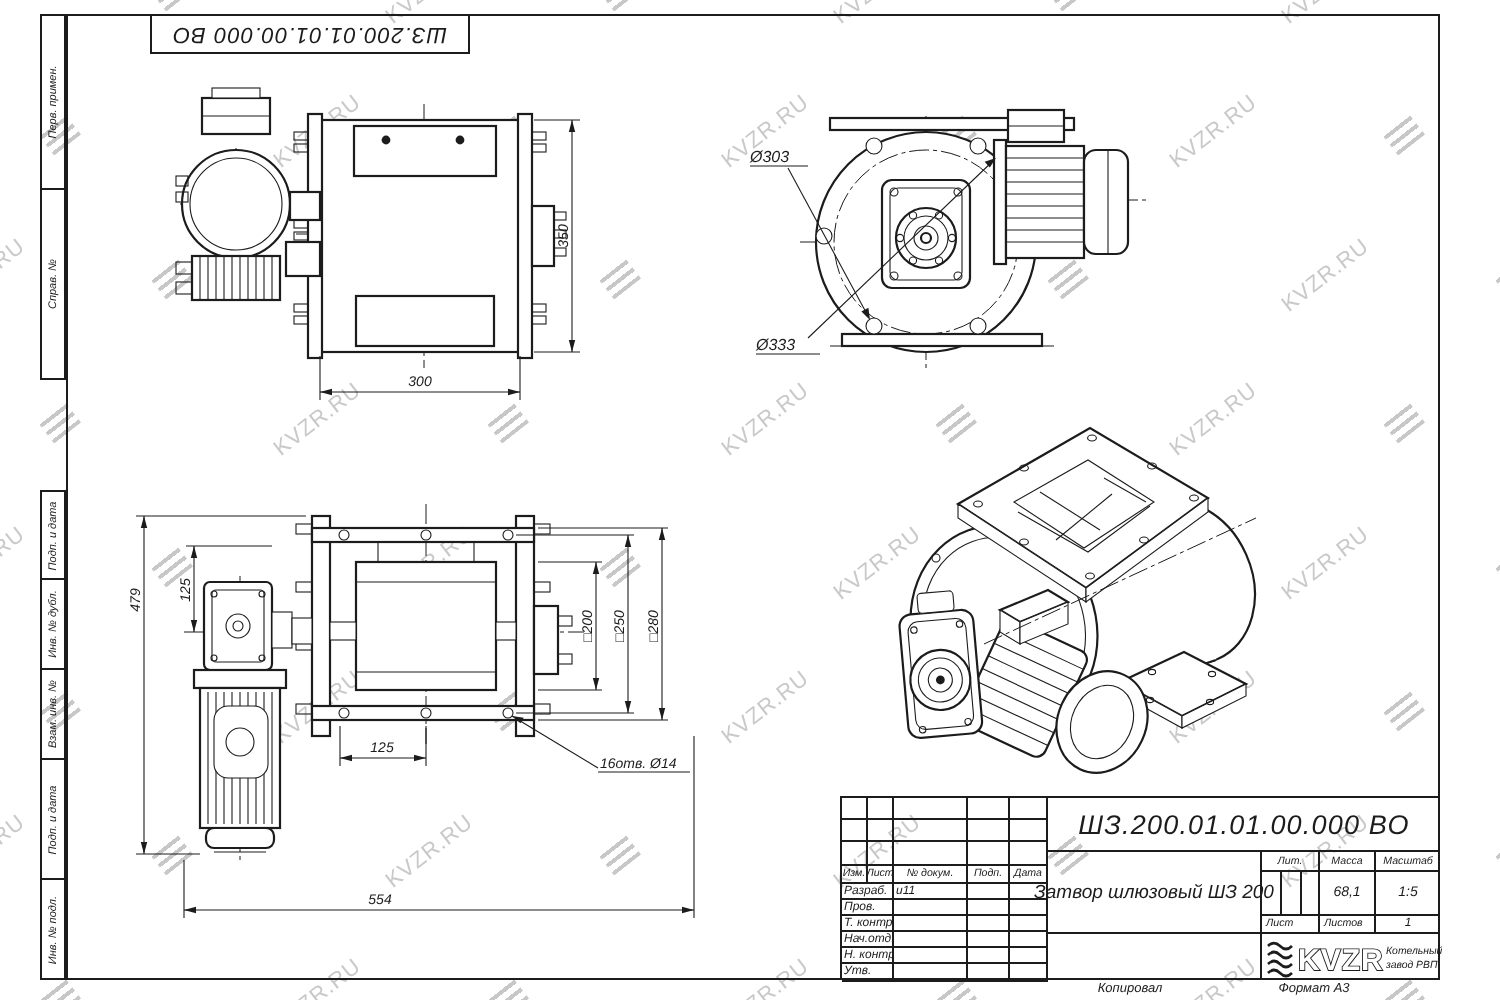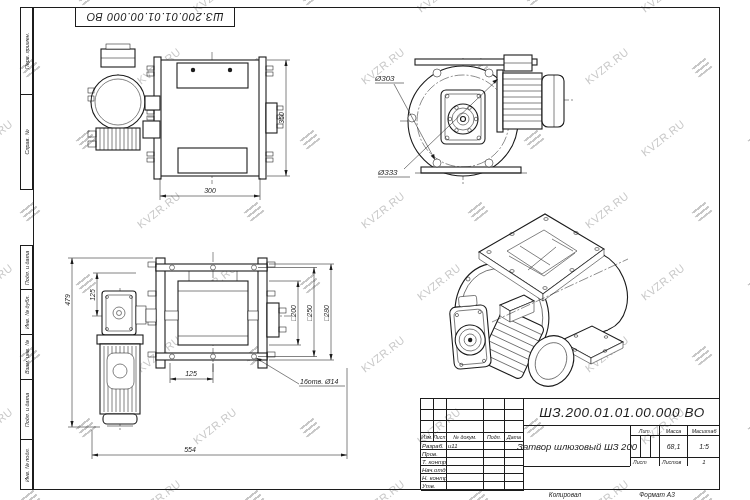--- a/index.html
+++ b/index.html
@@ -575,17 +575,30 @@
   <div class="abs tb-r" style="left:630px; top:457px; width:29px; height:9px; font-size:5.3px; justify-content:flex-start; padding-left:2px;">
       <span>Лист</span>
     </div>
   <div class="abs tb-r" style="left:659px; top:457px; width:28px; height:9px; font-size:5.3px; justify-content:flex-start; padding-left:2px;">
       <span>Листов</span>
     </div>
   <div class="abs tb-r" style="left:687px; top:457px; width:33px; height:9px; font-size:6px;">
       <span>1</span>
     </div>
 
+  <div class="abs" style="left:630px; top:466px; width:90px; height:24px; border-left:1px solid #1c1c1c; border-top:1px solid #1c1c1c;">
+    <svg width="90" height="24" viewBox="0 0 90 24" style="position:static">
+      <g stroke="#1c1c1c" stroke-width="1.3" fill="none">
+        <path d="M3 6 Q6 3 9 6 T15 6"></path>
+        <path d="M3 10.5 Q6 7.5 9 10.5 T15 10.5"></path>
+        <path d="M3 15 Q6 12 9 15 T15 15"></path>
+        <path d="M3 19.5 Q6 16.5 9 19.5 T15 19.5"></path>
+      </g>
+      <text x="18" y="18" font-size="15" font-weight="bold" font-family="Liberation Sans, sans-serif" fill="#ffffff" stroke="#1c1c1c" stroke-width="0.9" paint-order="stroke" letter-spacing="0.5">KVZR</text>
+      <text x="62" y="10" font-size="5.2" font-style="italic" font-family="Liberation Sans, sans-serif" fill="#1c1c1c">Котельный</text>
+      <text x="62" y="17" font-size="5.2" font-style="italic" font-family="Liberation Sans, sans-serif" fill="#1c1c1c">завод РВП</text>
+    </svg>
+  </div>
 
   <div id="footer-copy" class="abs" style="left:520px; width:90px; text-align:center;"><span>Копировал</span></div>
   <div id="footer-format" class="abs" style="left:617px; width:80px; text-align:center;"><span>Формат А3</span></div>
 
 </div>
 
 </body></html>

